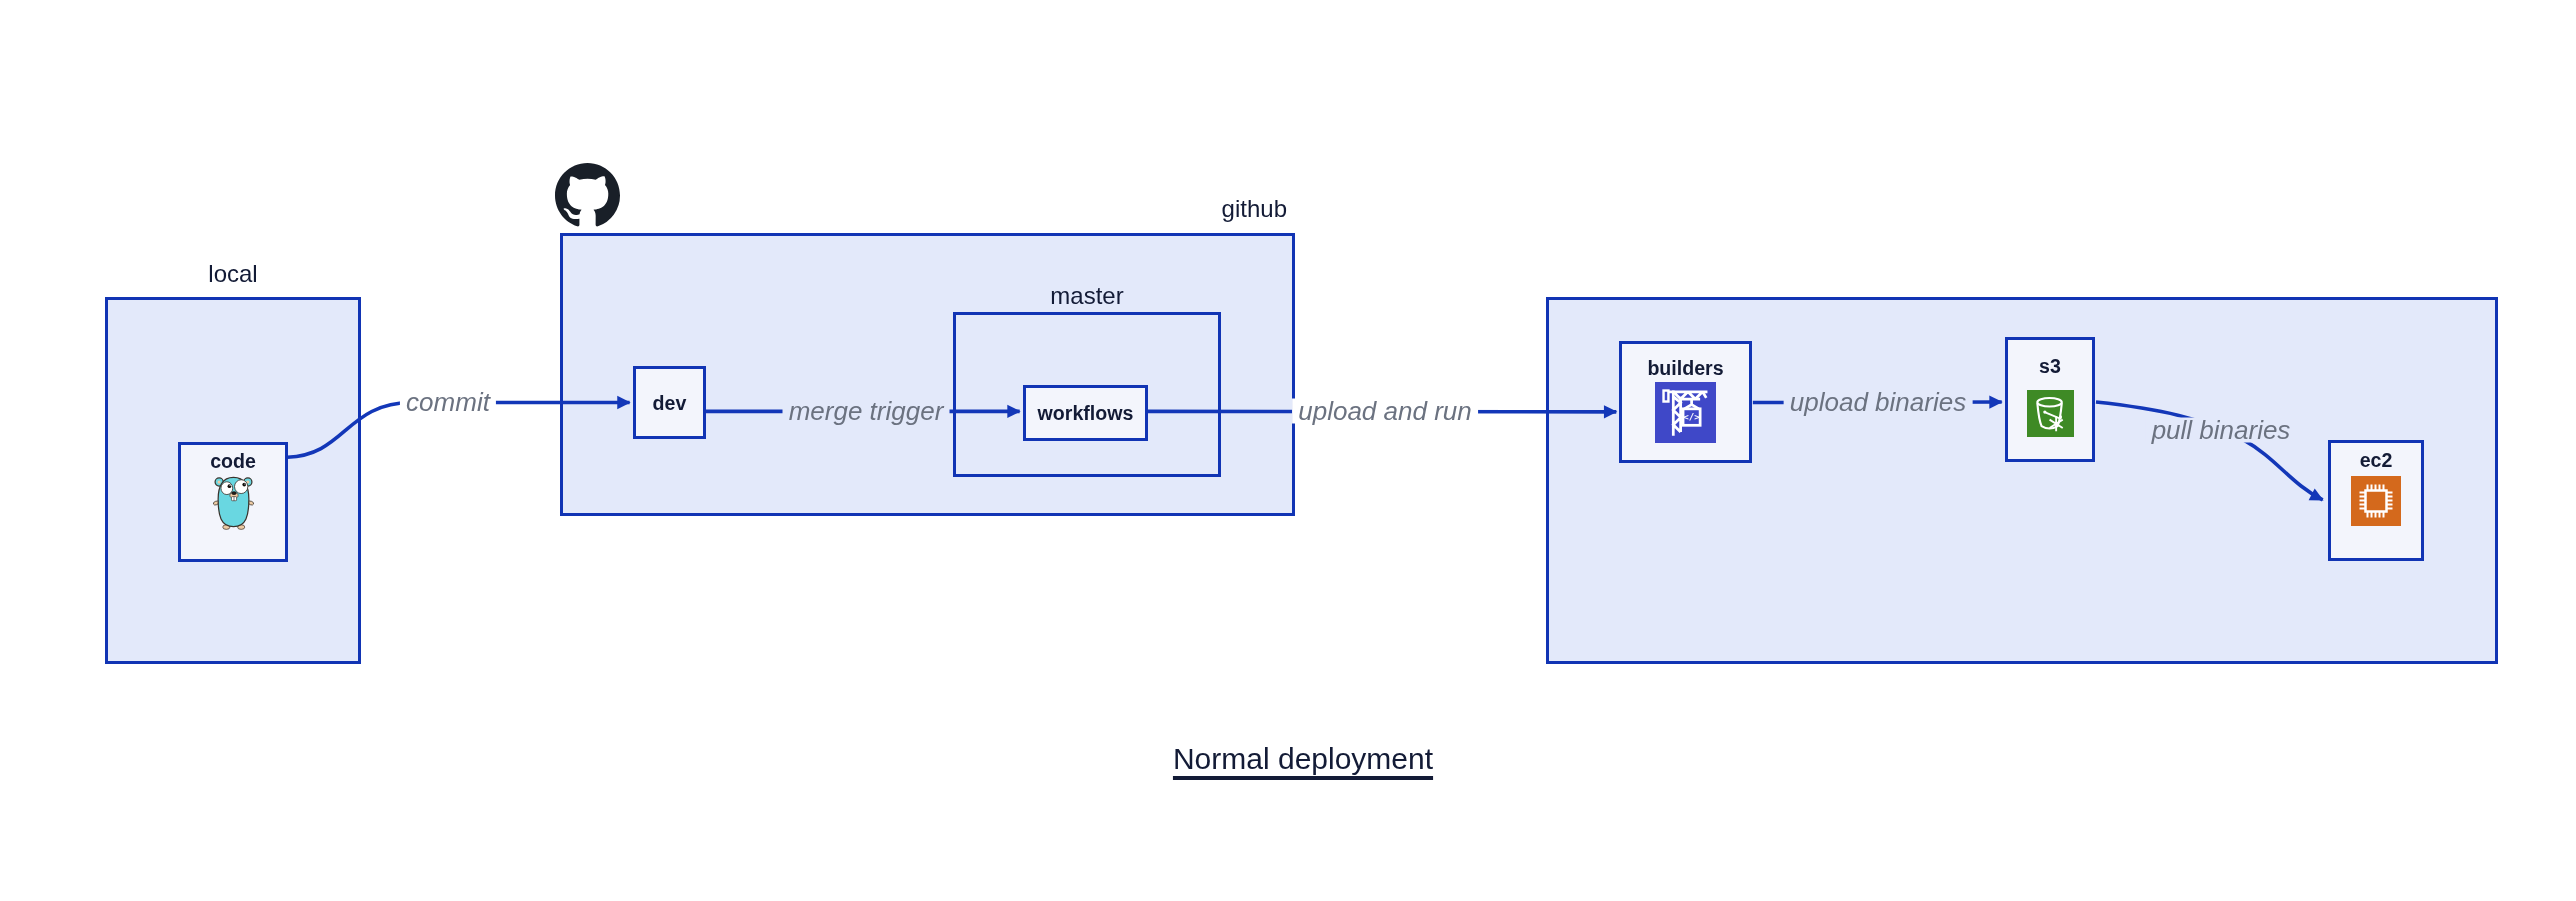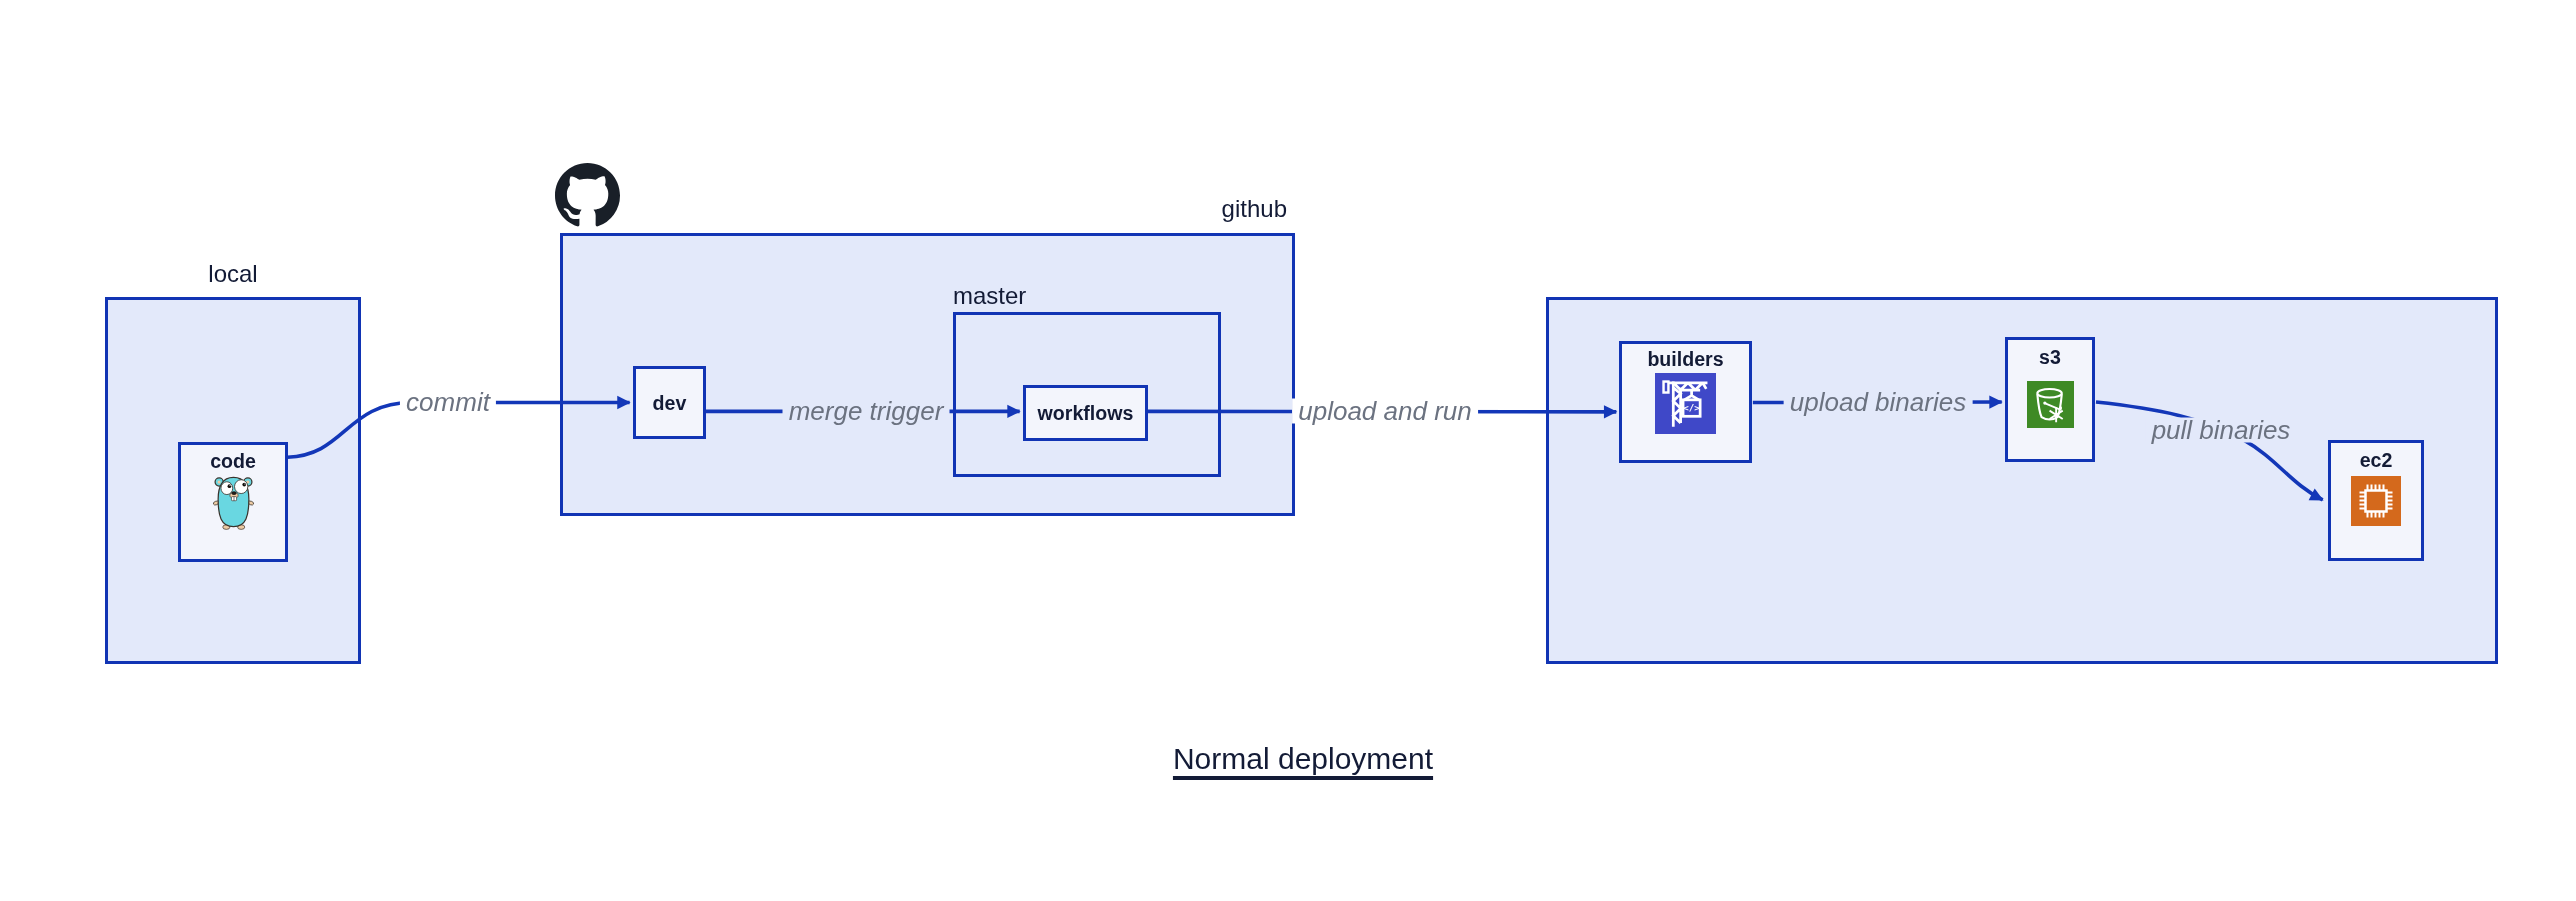--- a/index.html
+++ b/index.html
@@ -45,21 +45,21 @@
 
 <div class="canvas">
 
   <div class="group" style="left:105px;top:297px;width:256px;height:367px"></div>
   <div class="group-label" style="left:105px;top:258px;width:256px;text-align:center">local</div>
 
   <div class="group" style="left:560px;top:233px;width:735px;height:283px"></div>
   <div class="group-label" style="left:560px;top:193px;width:727px;text-align:right">github</div>
 
   <div class="subgroup" style="left:953px;top:312px;width:268px;height:165px"></div>
-  <div class="group-label" style="left:953px;top:280px;width:268px;text-align:left">master</div>
+  <div class="group-label" style="left:953px;top:280px;width:268px;text-align:center">master</div>
 
   <div class="group" style="left:1546px;top:297px;width:952px;height:367px"></div>
 
   <svg class="octocat" style="left:555px;top:163px" width="65" height="65" viewBox="0 0 16 16" aria-hidden="true">
     <path fill-rule="evenodd" d="M8 0C3.58 0 0 3.58 0 8c0 3.54 2.29 6.53 5.47 7.59.4.07.55-.17.55-.38 0-.19-.01-.82-.01-1.49-2.01.37-2.53-.49-2.69-.94-.09-.23-.48-.94-.82-1.13-.28-.15-.68-.52-.01-.53.63-.01 1.08.58 1.23.82.72 1.21 1.87.87 2.33.66.07-.52.28-.87.51-1.07-1.78-.2-3.64-.89-3.64-3.95 0-.87.31-1.59.82-2.15-.08-.2-.36-1.02.08-2.12 0 0 .67-.21 2.2.82.64-.18 1.32-.27 2-.27s1.36.09 2 .27c1.53-1.04 2.2-.82 2.2-.82.44 1.1.16 1.92.08 2.12.51.56.82 1.27.82 2.15 0 3.07-1.87 3.75-3.65 3.95.29.25.54.73.54 1.48 0 1.07-.01 1.93-.01 2.2 0 .21.15.46.55.38A8.01 8.01 0 0 0 16 8c0-4.42-3.58-8-8-8z"></path>
   </svg>
 
   <svg class="edges-svg" width="2604" height="902" viewBox="0 0 5054 1750">
     <defs>
       <marker id="ah" markerUnits="userSpaceOnUse" markerWidth="30" markerHeight="30" refX="26" refY="15" orient="auto">
@@ -106,34 +106,34 @@
 
   <div class="node" style="left:633px;top:366px;width:73px;height:73px;justify-content:center">
     <div class="node-label">dev</div>
   </div>
 
   <div class="node" style="left:1023px;top:385px;width:125px;height:56px;justify-content:center">
     <div class="node-label">workflows</div>
   </div>
 
   <div class="node" style="left:1619px;top:341px;width:133px;height:122px">
-    <div class="node-label" style="margin-top:3px">builders</div>
+    <div class="node-label" style="margin-top:12px">builders</div>
     <svg width="61" height="61" viewBox="0 0 100 100" style="margin-top:2.1px">
       <rect class="icon-bg-codebuild" x="0" y="0" width="100" height="100"></rect>
       <rect class="white-stroke" x="14" y="14" width="8" height="18" stroke-width="4"></rect>
       <path class="white-stroke" stroke-width="4.5" d="M30,14 L30,88 M42,24 L42,82 M30,24 L42,34 L30,46 L42,58 L30,70 L42,82"></path>
       <path class="white-stroke" stroke-width="4.5" d="M22,16 L86,16 M42,28 L74,28 M30,16 L42,28 M54,16 L42,28 M54,16 L66,28 M78,16 L66,28 M78,16 L84,26"></path>
       <path class="white-stroke" stroke-width="4.5" d="M60,28 L60,37 M48,44 L60,37 L72,44"></path>
       <rect class="white-stroke" x="46" y="44" width="28" height="27" stroke-width="4.5"></rect>
       <text x="60" y="63" font-size="15" font-weight="bold" fill="#ffffff" text-anchor="middle" font-family="DejaVu Sans Mono, monospace">&lt;/&gt;</text>
     </svg>
   </div>
 
   <div class="node" style="left:2005px;top:337px;width:90px;height:125px">
-    <div class="node-label" style="margin-top:5px">s3</div>
+    <div class="node-label" style="margin-top:14px">s3</div>
     <svg width="47" height="47" viewBox="0 0 100 100" style="margin-top:12.4px">
       <rect class="icon-bg-s3" x="0" y="0" width="100" height="100"></rect>
       <ellipse class="white-stroke" cx="48" cy="26" rx="26" ry="9" stroke-width="4.5"></ellipse>
       <path class="white-stroke" stroke-width="4.5" d="M22,28 C24,50 27,68 31,77 Q48,87 65,77 C69,68 72,50 74,28"></path>
       <circle cx="38" cy="47" r="3.5" fill="#ffffff"></circle>
       <path class="white-stroke" stroke-width="4" d="M40,48 L68,60 Q74,62 72,55"></path>
       <path class="white-stroke" stroke-width="4" d="M62,56 L62,88 M48,63 L76,81 M48,81 L76,63"></path>
     </svg>
   </div>
 

